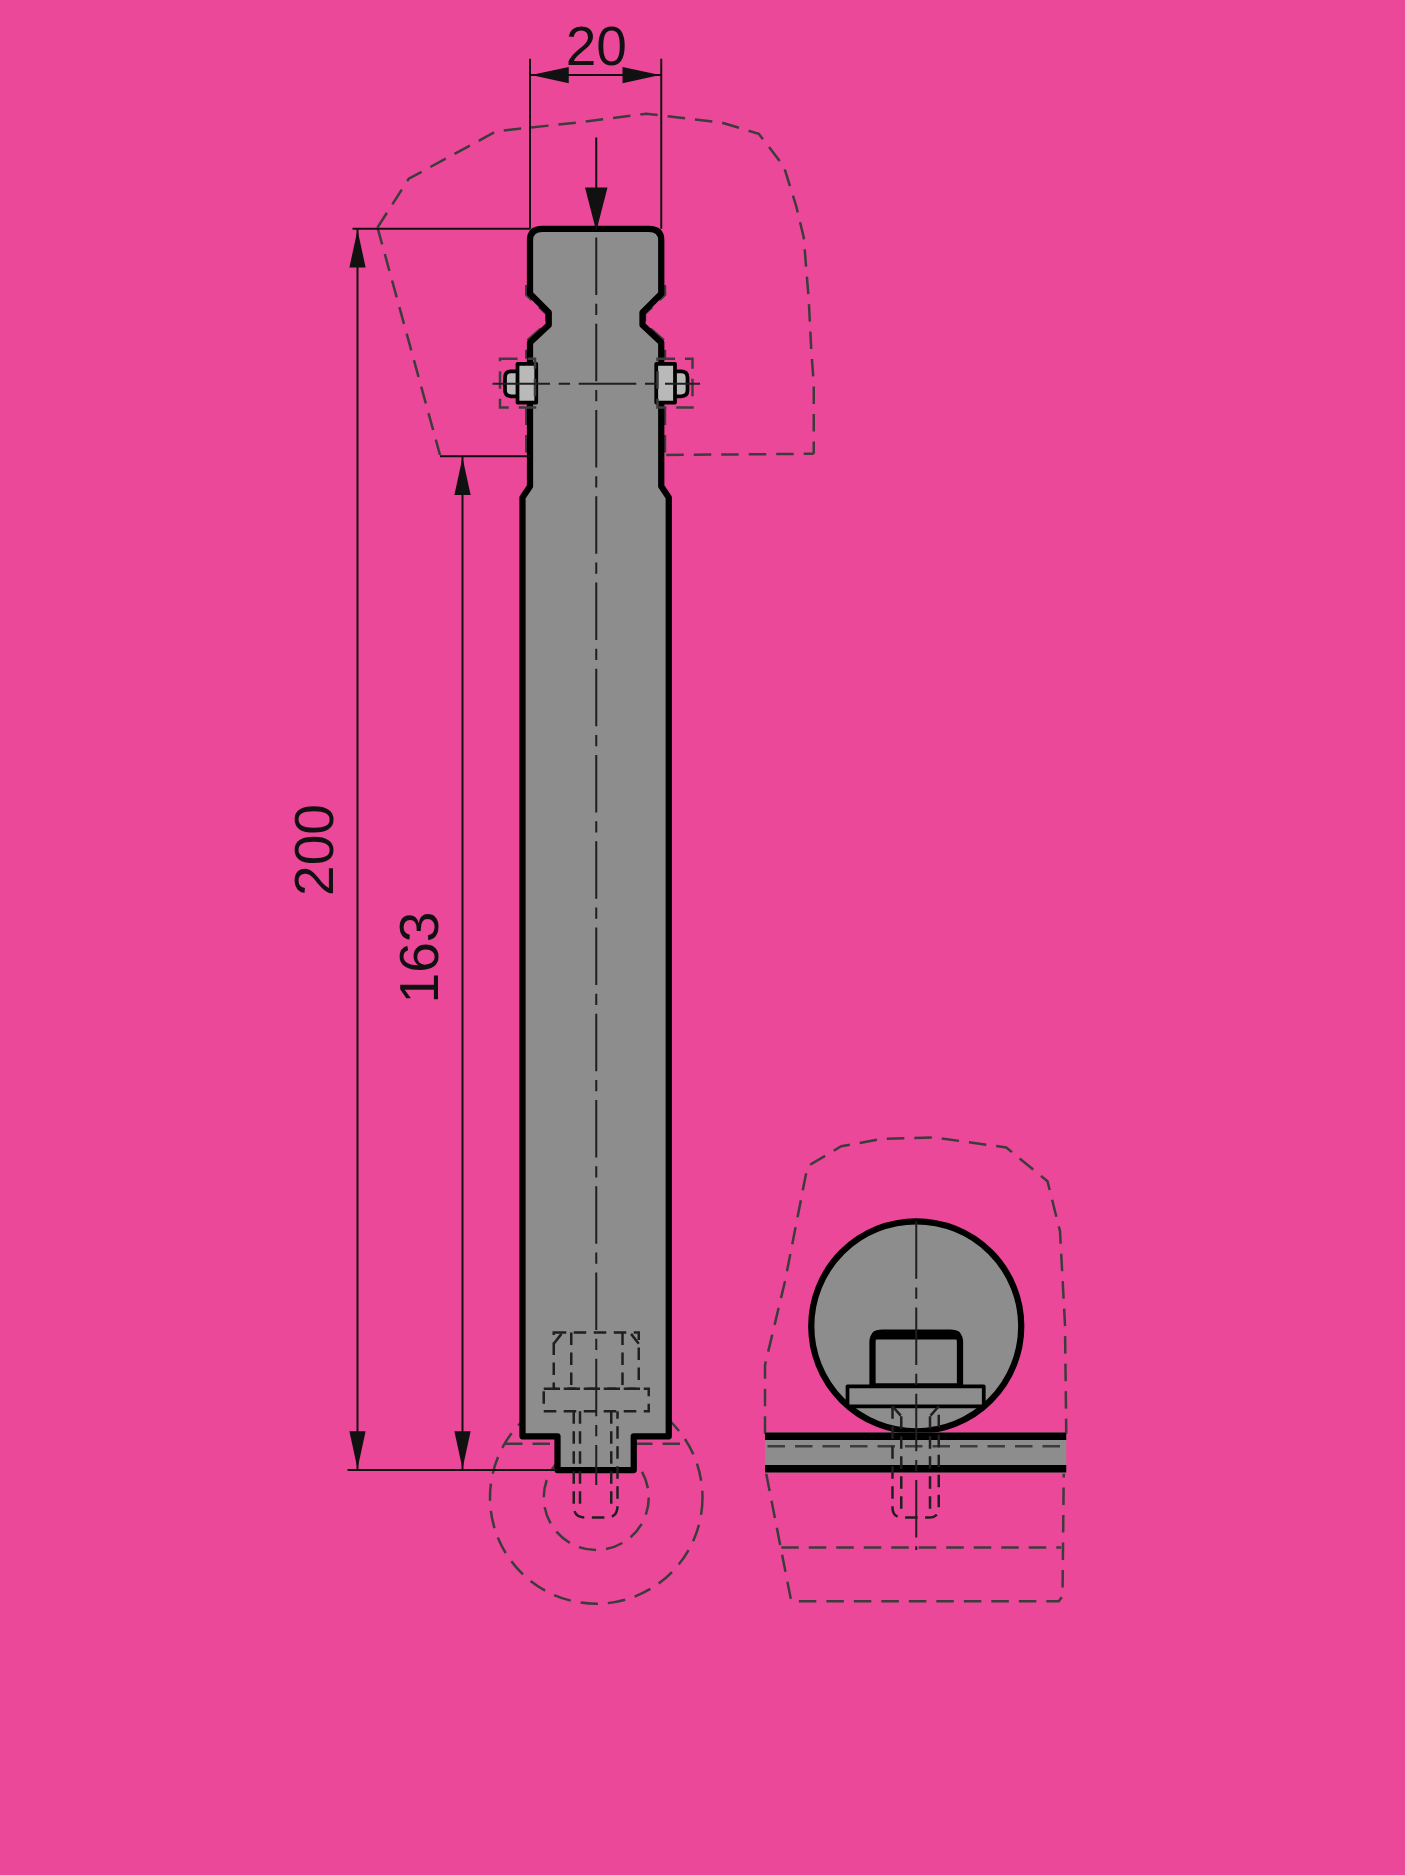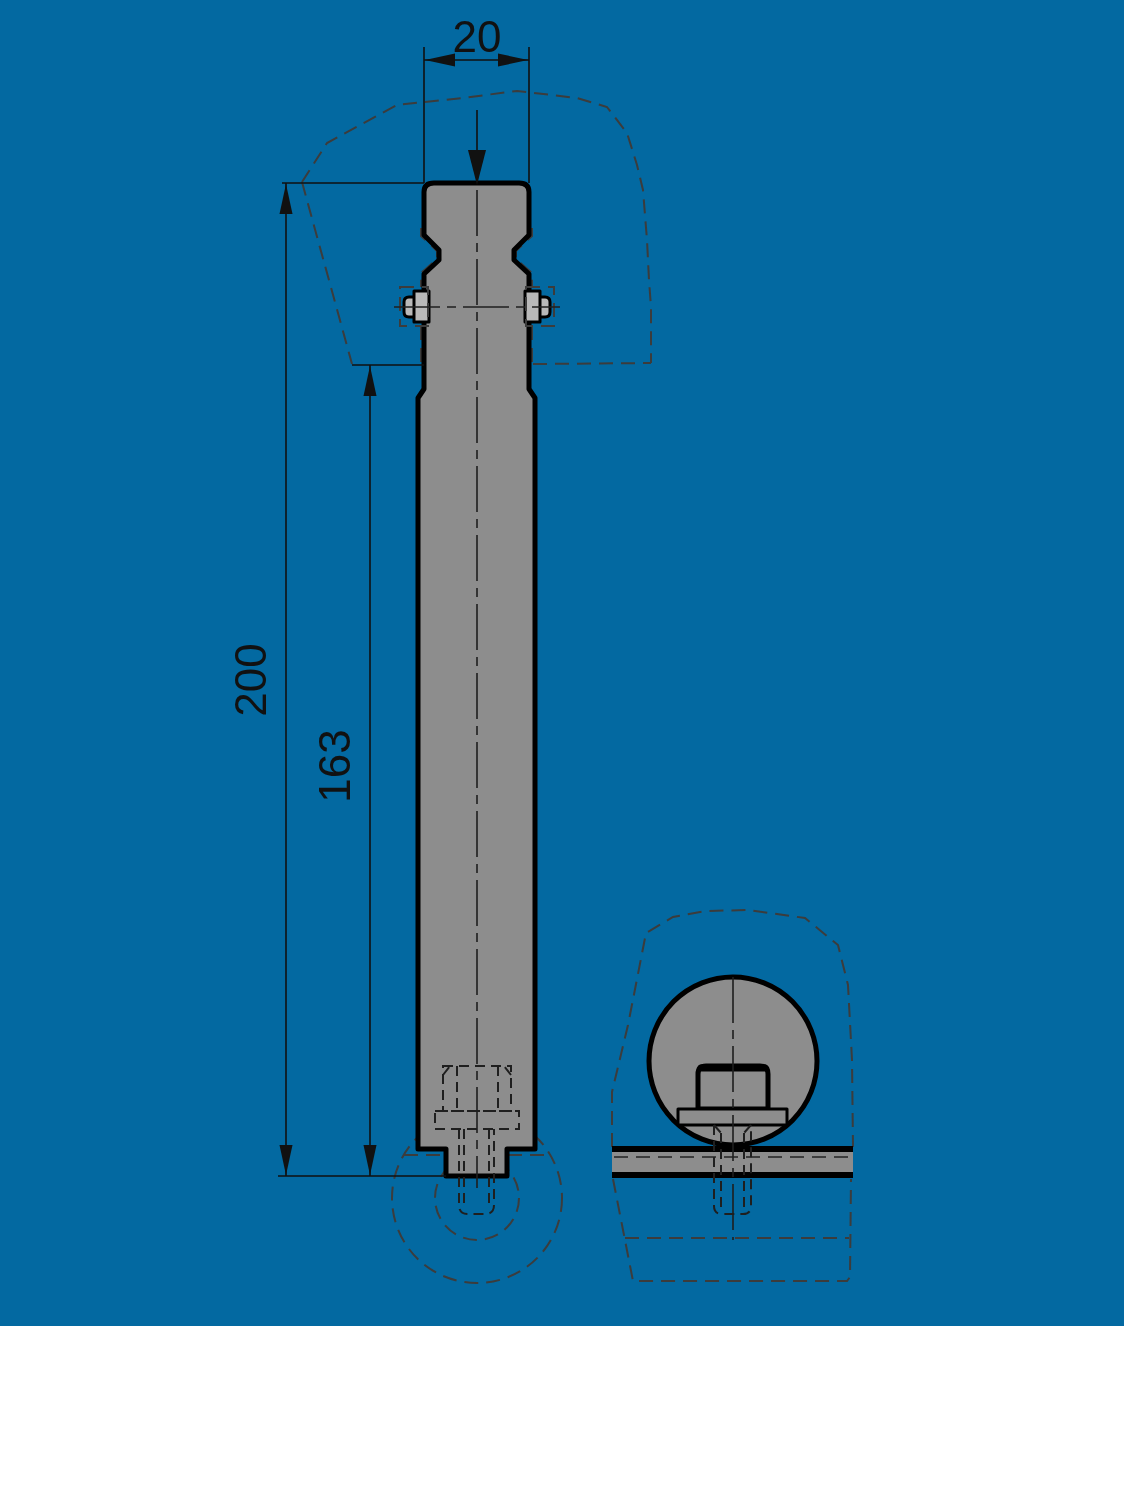--- a/index.html
+++ b/index.html
@@ -1,16 +1,16 @@
 <!DOCTYPE html>
 <html><head>
 <meta charset="utf-8">
 <style>
   html,body{margin:0;padding:0;background:#ffffff;}
-  .stage{width:1124px;height:1326px;position:relative;background:#0369a1;overflow:hidden;}
+  .stage{width:1124px;height:1500px;position:relative;background:#ec4899;overflow:hidden;}
   svg{display:block;}
   text.dim{font-family:"Liberation Sans","DejaVu Sans",sans-serif;font-size:44px;fill:#111;}
   .thin{stroke:#111;stroke-width:1.6;fill:none;}
   .outline{stroke:#000;stroke-width:5;stroke-linejoin:round;stroke-linecap:round;}
   .outline3{stroke:#000;stroke-width:3;stroke-linejoin:round;}
   .phantom{stroke:#3c3c3c;stroke-width:2;fill:none;stroke-dasharray:14 8;}
   .hidden-ln{stroke:#1f1f1f;stroke-width:2;fill:none;stroke-dasharray:10 6;}
   .center-ln{stroke:#1f1f1f;stroke-width:1.6;fill:none;stroke-dasharray:46 7 9 7;}
   .arrow{fill:#111;stroke:none;}
 </style>

